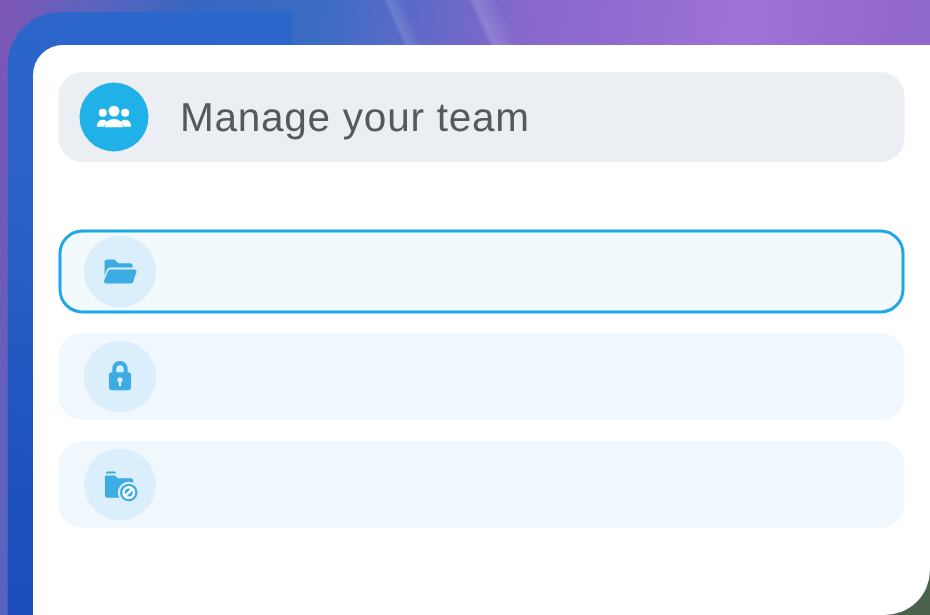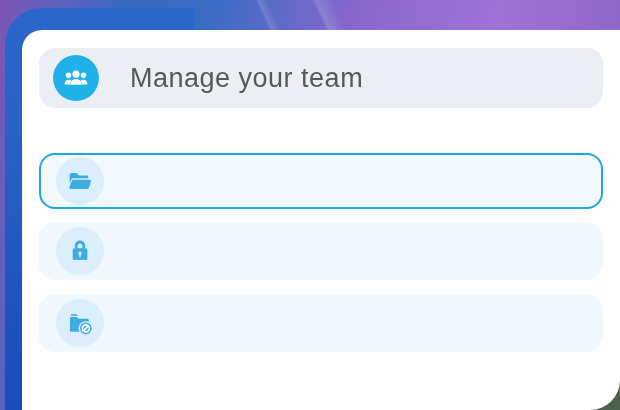--- a/index.html
+++ b/index.html
@@ -39,21 +39,21 @@
     position:absolute;left:17px;top:18px;width:564px;height:60px;
     background:#ebeef3;border-radius:16px;
     display:flex;align-items:center;padding-left:14px;box-sizing:border-box;
   }
   .hdr-circle{
     width:46px;height:46px;border-radius:50%;
     background:#20b1e9;flex:0 0 auto;
     display:flex;align-items:center;justify-content:center;
   }
   .title{
-    margin-left:31px;
+    margin-left:21px;
     font-size:27px;letter-spacing:.5px;color:#57585a;
   }
   .list{position:absolute;left:17px;top:123px;width:564px;}
   .item{
     box-sizing:border-box;width:100%;height:58px;
     background:#f0f8fd;border-radius:16px;
     display:flex;align-items:center;padding-left:17px;
     cursor:pointer;
   }
   .item + .item{margin-top:14px;}

